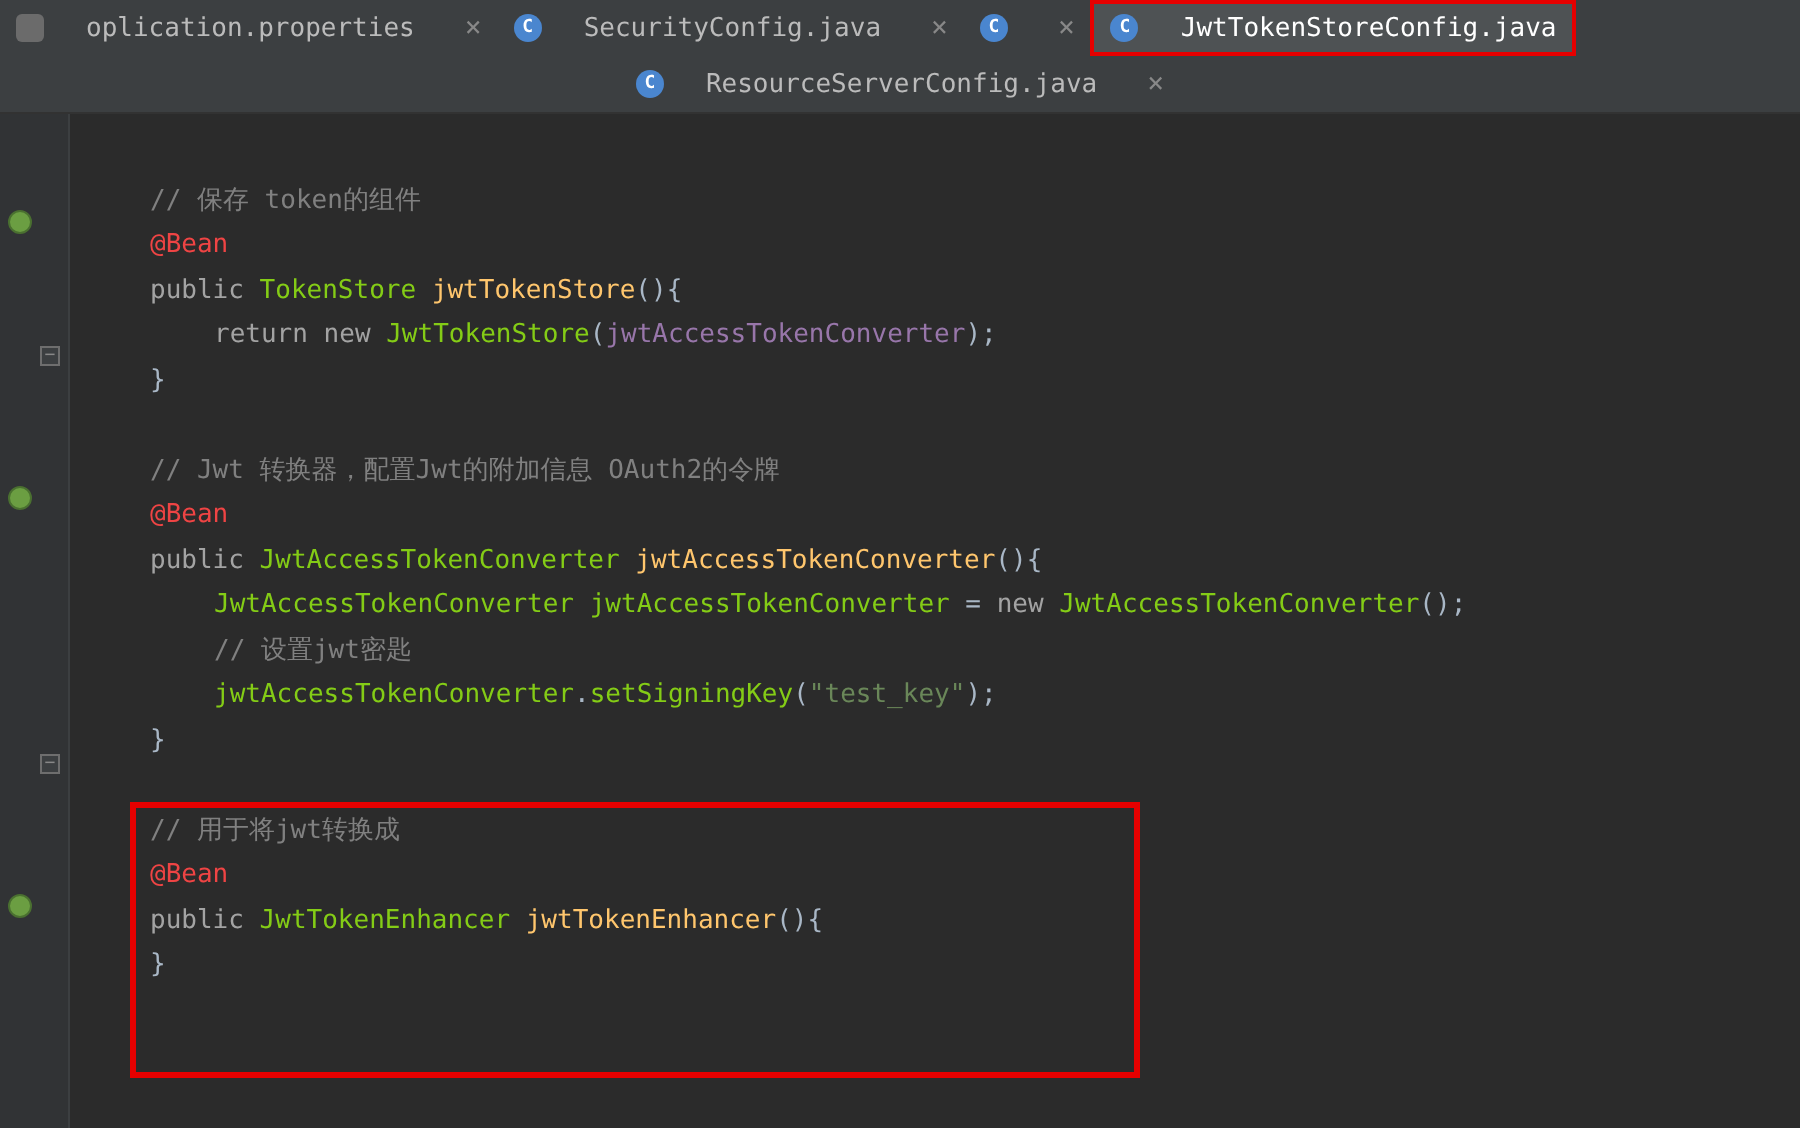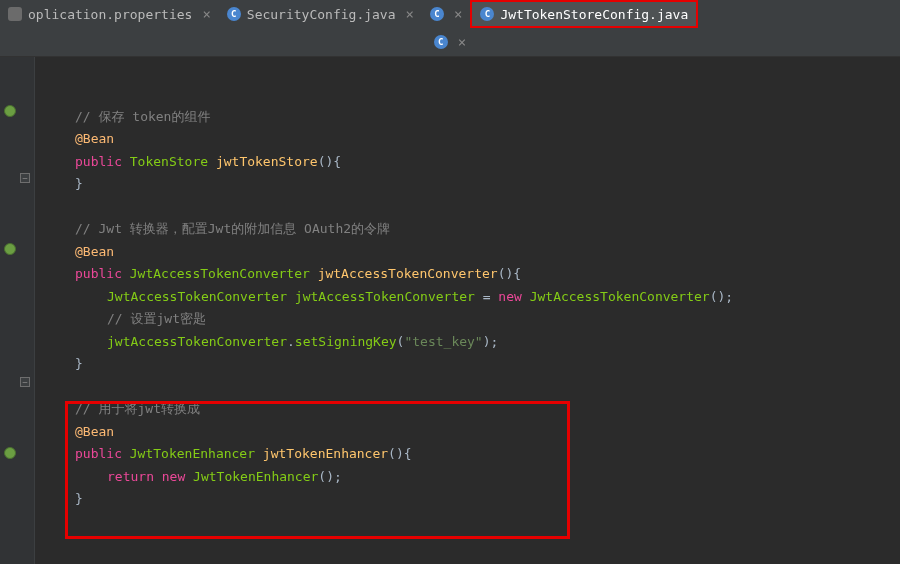--- a/index.html
+++ b/index.html
@@ -25,21 +25,21 @@
     .tabs-row.second {
       justify-content: center;
     }
     .tab {
       display: flex;
       align-items: center;
       padding: 0 8px;
       height: 100%;
       color: #bbbbbb;
       cursor: pointer;
-      gap: 6px;
+      gap: 21px;
       white-space: nowrap;
     }
     .tab.active {
       background: #4e5254;
       color: #ffffff;
     }
     .tab.highlighted {
       border: 2px solid #e60000;
     }
     .tab-icon-java {
@@ -95,32 +95,32 @@
       border: 1px solid #6e6e6e;
       display: flex;
       align-items: center;
       justify-content: center;
       color: #888;
       font-size: 9px;
       background: #3c3f41;
     }
     .code {
       flex: 1;
-      padding: 26px 0 10px 40px;
+      padding: 10px 0 10px 40px;
       line-height: 22.5px;
       position: relative;
       background: #2b2b2b;
     }
     .code-line {
       white-space: pre;
       height: 22.5px;
     }
     .comment { color: #808080; }
-    .annotation { color: #fdba74; }
-    .keyword { color: #ec4899; }
+    .annotation { color: #ef4444; }
+    .keyword { color: #a3a3a3; }
     .type { color: #84cc16; }
     .method-decl { color: #ffc66d; }
     .string { color: #6a8759; }
     .purple-var { color: #9876aa; }
     .punct { color: #a9b7c6; }
     .red-box {
       position: absolute;
       border: 3px solid #e60000;
       pointer-events: none;
     }
@@ -154,20 +154,21 @@
     <div class="tab active highlighted">
       <span class="tab-icon-java">C</span>
       <span>JwtTokenStoreConfig.java</span>
 
     </div>
 
   </div>
   <div class="tabs-row second">
     <div class="tab">
       <span class="tab-icon-java">C</span>
+      <span>ResourceServerConfig.java</span>
       <span class="tab-close">×</span>
     </div>
   </div>
 </div>
 
 <div class="editor-area">
   <div class="gutter">
     <div class="gutter-icon" style="top:48px">
         <div class="gutter-bean"></div>
       </div>
@@ -182,30 +183,30 @@
       </div>
     <div class="gutter-icon" style="top:390px">
         <div class="gutter-bean"></div>
       </div>
   </div>
   <div class="code">
     <div class="code-line"></div>
     <div class="code-line"><span class="comment">// 保存 token的组件</span></div>
     <div class="code-line"><span class="annotation">@Bean</span></div>
     <div class="code-line"><span class="keyword">public</span><span> </span><span class="type">TokenStore</span><span> </span><span class="method-decl">jwtTokenStore</span><span class="punct">(</span><span class="punct">)</span><span class="punct">{</span></div>
+    <div class="code-line indent2"><span class="keyword">return</span><span> </span><span class="keyword">new</span><span> </span><span class="type">JwtTokenStore</span><span class="punct">(</span><span class="purple-var">jwtAccessTokenConverter</span><span class="punct">)</span><span class="punct">;</span></div>
     <div class="code-line"><span class="punct">}</span></div>
     <div class="code-line"></div>
     <div class="code-line"><span class="comment">// Jwt 转换器，配置Jwt的附加信息 OAuth2的令牌</span></div>
     <div class="code-line"><span class="annotation">@Bean</span></div>
     <div class="code-line"><span class="keyword">public</span><span> </span><span class="type">JwtAccessTokenConverter</span><span> </span><span class="method-decl">jwtAccessTokenConverter</span><span class="punct">(</span><span class="punct">)</span><span class="punct">{</span></div>
     <div class="code-line indent2"><span class="type">JwtAccessTokenConverter</span><span> </span><span class="type">jwtAccessTokenConverter</span><span class="punct"> = </span><span class="keyword">new</span><span> </span><span class="type">JwtAccessTokenConverter</span><span class="punct">(</span><span class="punct">)</span><span class="punct">;</span></div>
     <div class="code-line indent2"><span class="comment">// 设置jwt密匙</span></div>
     <div class="code-line indent2"><span class="type">jwtAccessTokenConverter</span><span class="punct">.</span><span class="type">setSigningKey</span><span class="punct">(</span><span class="string">"test_key"</span><span class="punct">)</span><span class="punct">;</span></div>
     <div class="code-line"><span class="punct">}</span></div>
     <div class="code-line"></div>
     <div class="code-line"><span class="comment">// 用于将jwt转换成</span></div>
     <div class="code-line"><span class="annotation">@Bean</span></div>
     <div class="code-line"><span class="keyword">public</span><span> </span><span class="type">JwtTokenEnhancer</span><span> </span><span class="method-decl">jwtTokenEnhancer</span><span class="punct">(</span><span class="punct">)</span><span class="punct">{</span></div>
-    <div class="code-line indent2"><span class="keyword">return</span><span> </span><span class="keyword">new</span><span> </span><span class="type">JwtTokenEnhancer</span><span class="punct">(</span><span class="punct">)</span><span class="punct">;</span></div>
     <div class="code-line"><span class="punct">}</span></div>
     <div class="red-box red-box-code"></div>
   </div>
 </div>
 
 </body></html>

